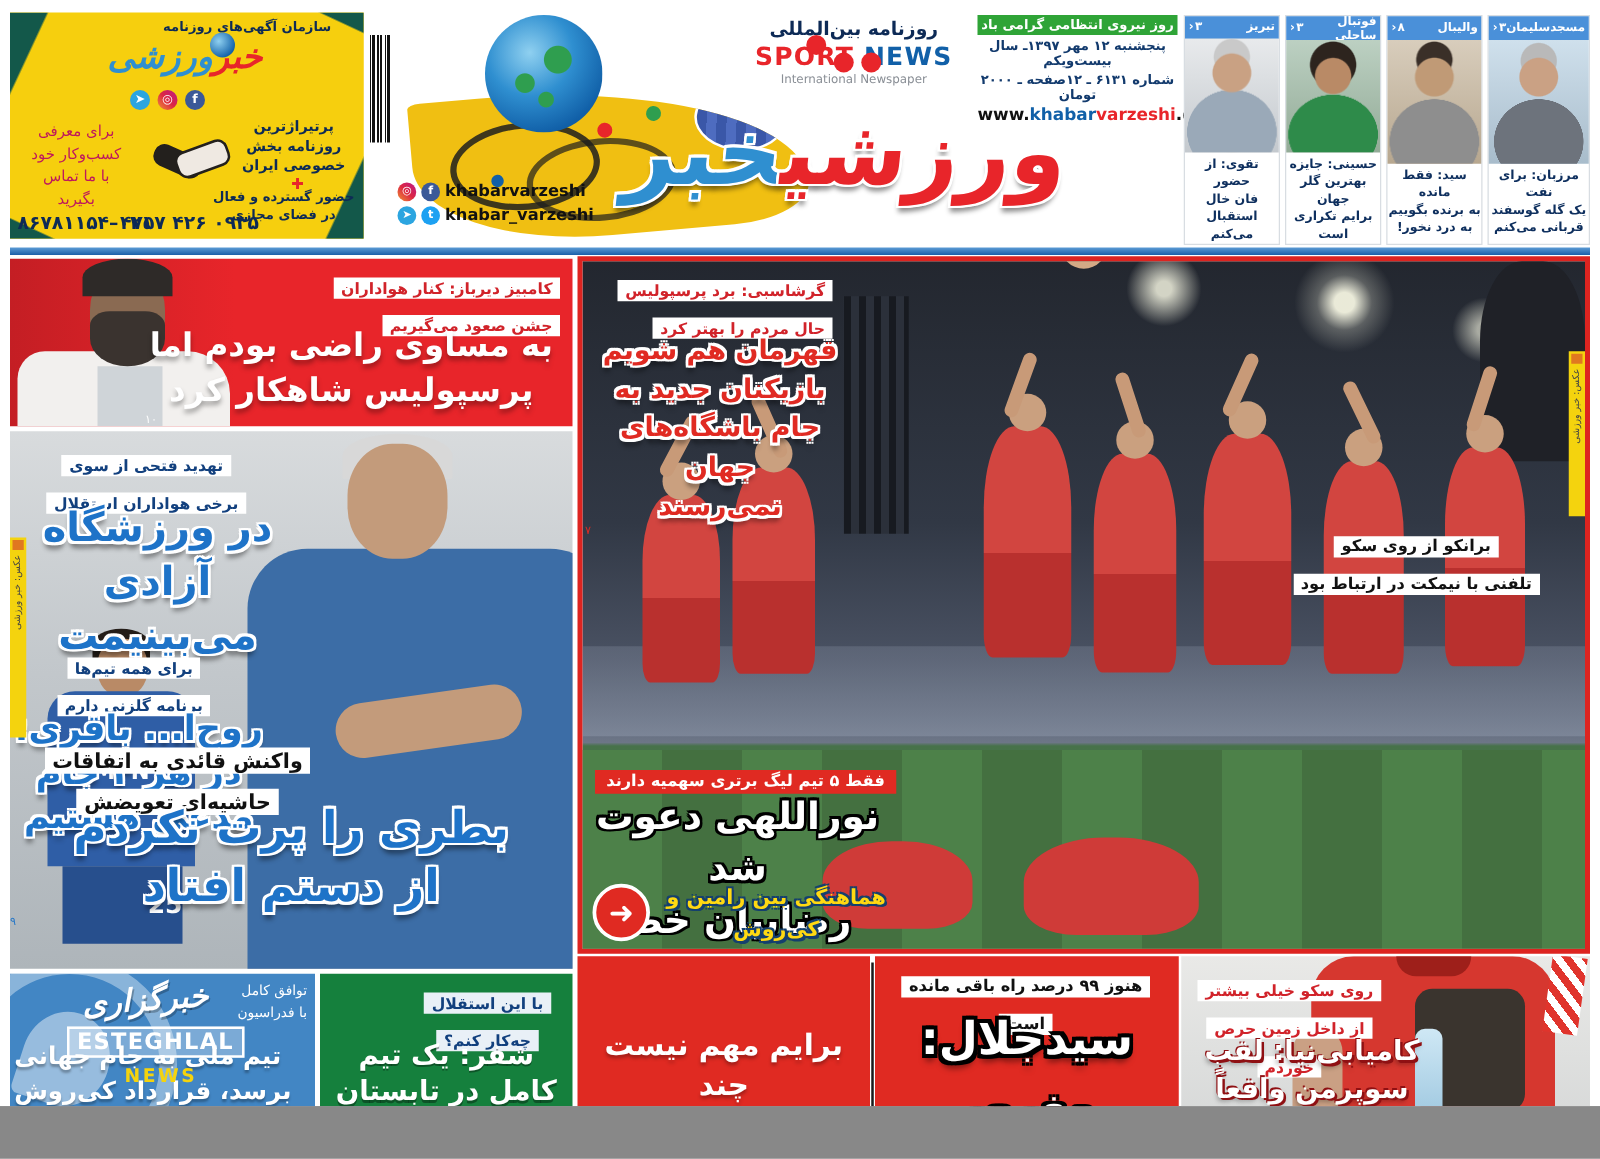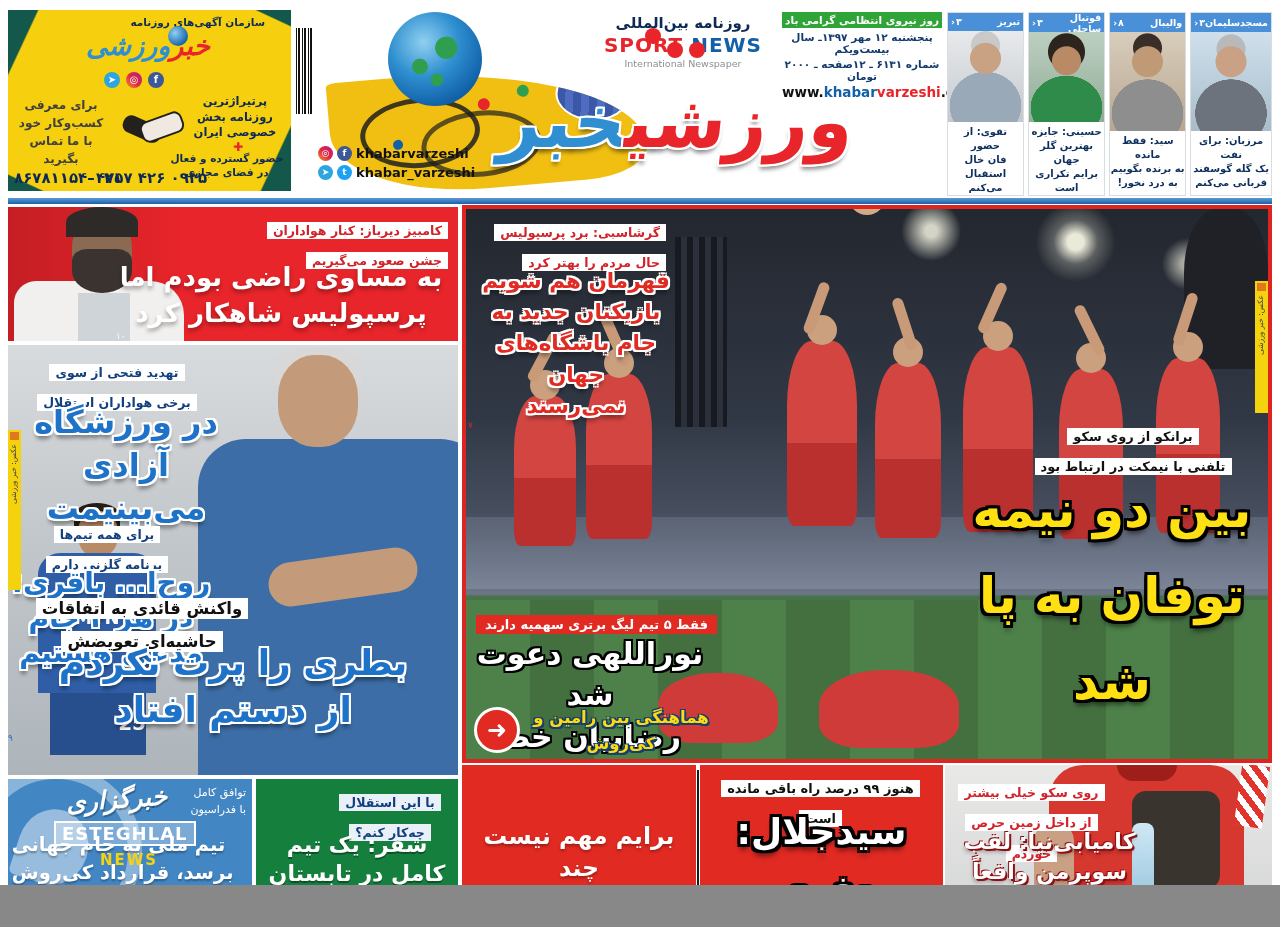--- a/index.html
+++ b/index.html
@@ -31,21 +31,21 @@
      linear-gradient(205deg,#13584a 5%,transparent 5.5%),
      linear-gradient(25deg,#13584a 5%,transparent 5.5%);}
   .adbox-title{right:26px;top:6px;color:#0d2a56;font-size:10.5px;font-weight:bold;}
   .adbox-logo{left:78px;top:20px;font-size:27px;font-weight:bold;font-style:italic;white-space:nowrap;}
   .adbox-logo .lb{color:#2f8fd0;} .adbox-logo .lr{color:#e8252a;}
   .adbox-globe{left:160px;top:16px;width:20px;height:20px;border-radius:50%;
      background:radial-gradient(circle at 35% 35%,#8fd0f0,#1160a8 75%);}
   .soc-row{left:96px;top:62px;display:flex;gap:6px;direction:ltr;}
   .soc{width:16px;height:16px;border-radius:50%;color:#fff;font-size:10px;line-height:16px;text-align:center;font-weight:bold;}
   .soc-tg{background:#2ca5e0;} .soc-ig{background:linear-gradient(45deg,#f09433,#dc2743 50%,#bc1888);} .soc-fb{background:#3b5998;}
-  .ad-contact{left:10px;top:86px;width:86px;color:#404040;font-size:12px;font-weight:bold;text-align:center;line-height:1.5;}
+  .ad-contact{left:10px;top:86px;width:86px;color:#be185d;font-size:12px;font-weight:normal;text-align:center;line-height:1.5;}
   .ad-claim1{right:10px;top:84px;width:92px;color:#0d2a56;font-size:11.5px;font-weight:bold;text-align:center;line-height:1.35;}
   .ad-plus{right:48px;top:130px;color:#e8252a;font-size:12px;font-weight:bold;}
   .ad-claim2{right:4px;top:142px;width:120px;color:#0d2a56;font-size:10.5px;font-weight:bold;text-align:center;line-height:1.3;}
   .hshake{left:112px;top:92px;width:66px;height:54px;}
   .hshake::before,.hshake::after{content:"";position:absolute;border-radius:8px;background:#23201d;}
   .hshake::before{left:2px;top:18px;width:40px;height:18px;transform:rotate(24deg);}
   .hshake::after{right:2px;top:14px;width:40px;height:18px;transform:rotate(-20deg);background:#efe9e2;border:2px solid #23201d;}
   .ph-m{left:88px;bottom:4px;color:#0d2a56;font-size:15px;font-weight:bold;}
   .ph-c{left:6px;bottom:4px;color:#0d2a56;font-size:15px;font-weight:bold;}
 
@@ -428,22 +428,20 @@
 
     <div class="kwrap m-k1"><span class="kbox k-red" data-bind="main_story.kicker_top">گرشاسبی: برد پرسپولیس
 حال مردم را بهتر کرد</span></div>
     <div class="abs m-h1 o-white"><span data-bind="main_story.headline_top">قهرمان هم شویم
 بازیکنان جدید به
 جام باشگاه‌های جهان
 نمی‌رسند</span><span class="pgn" data-bind="main_story.page_top">۷</span></div>
 
     <div class="kwrap m-k2"><span class="kbox k-black" data-bind="main_story.kicker_main">برانکو از روی سکو
 تلفنی با نیمکت در ارتباط بود</span></div>
-    <div class="abs m-h2 o-black3" data-bind="main_story.headline_main">بین دو نیمه
-توفان به پا شد</div>
 
     <div class="kwrap m-kb"><span class="kbar" data-bind="main_story.kicker_bottom">فقط ۵ تیم لیگ برتری سهمیه دارند</span></div>
     <div class="abs m-hb o-black"><span data-bind="main_story.headline_bottom">نوراللهی دعوت شد
 رضاییان خط خورد</span></div>
     <div class="abs m-sub o-navy" data-bind="main_story.sub_bottom">هماهنگی بین رامین و کی‌روش
 خطت می‌زنم، در جریان باش!</div>
     <div class="abs m-arrow" data-bind="main_story.arrow">➜</div>
     <div class="abs credit m-credit">
         <span data-bind="main_story.photo_credit">عکس: خبر ورزشی</span>
       </div>

